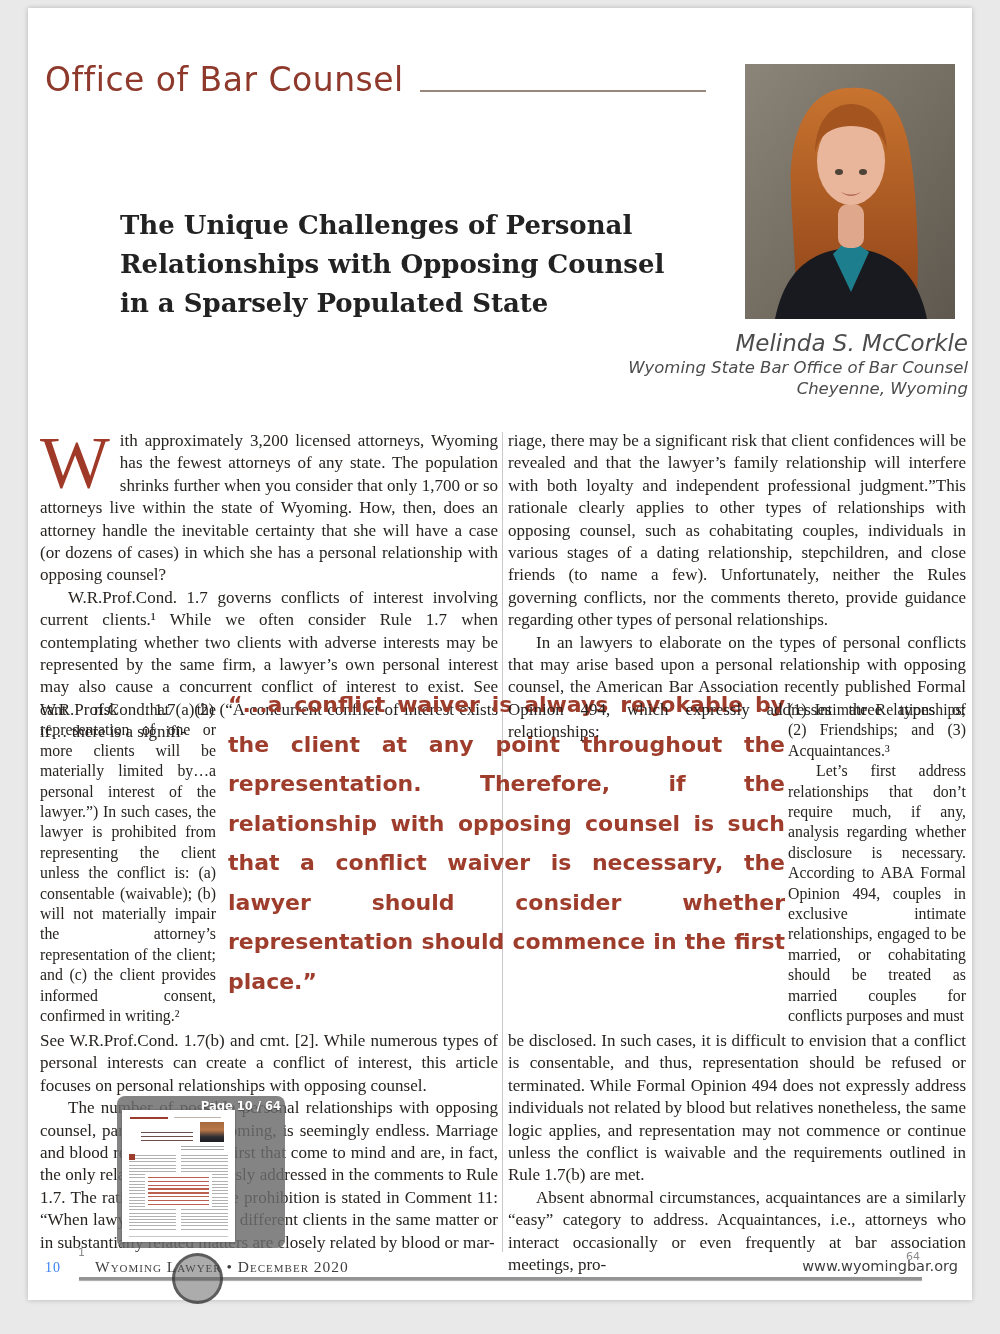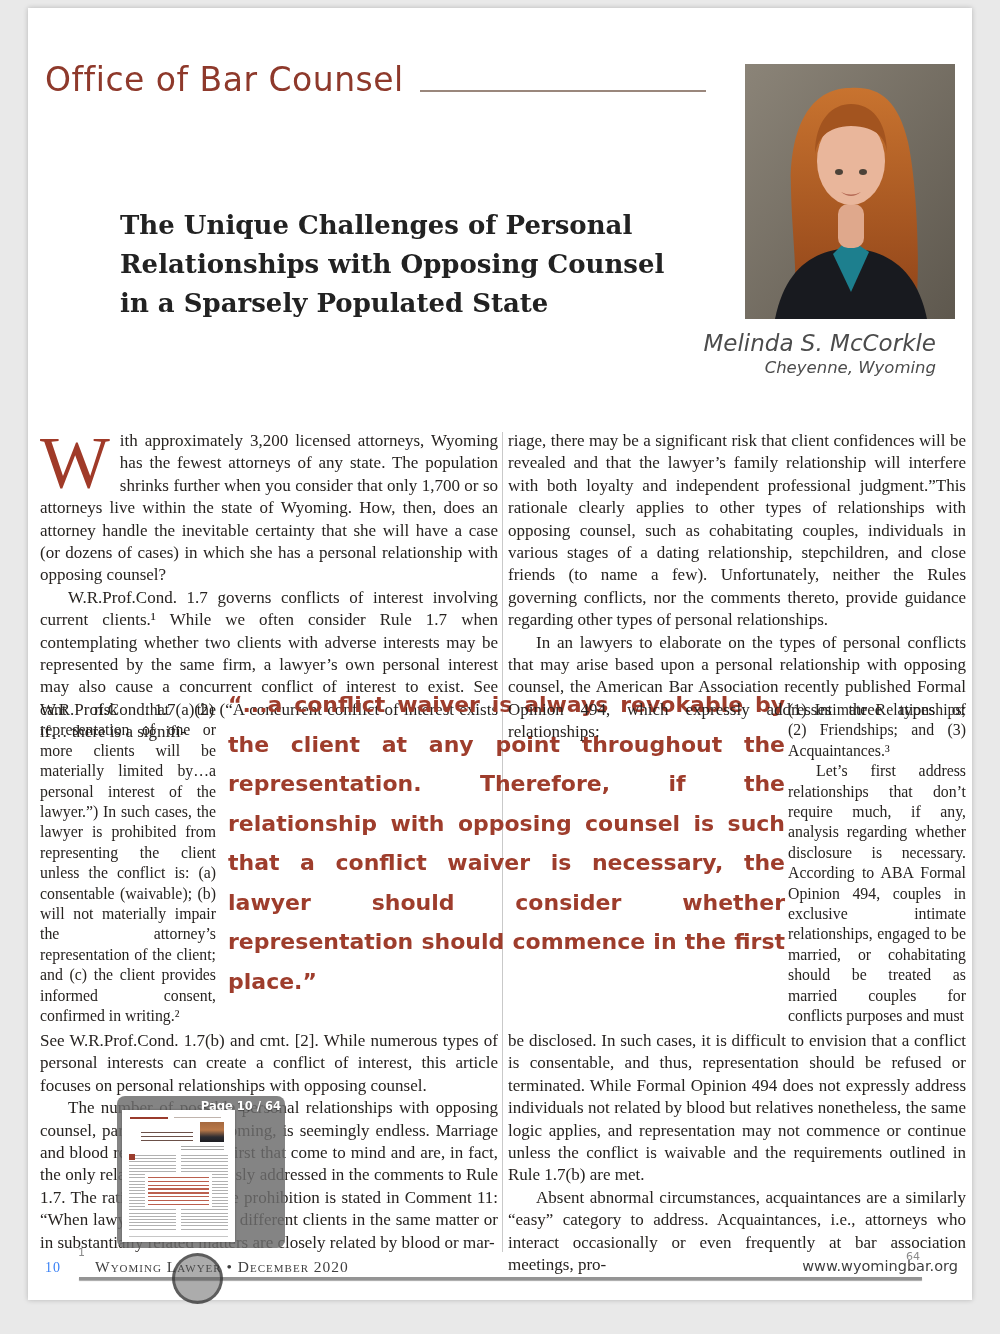--- a/index.html
+++ b/index.html
@@ -26,21 +26,21 @@
   .portrait { left:717px; top:56px; width:210px; height:255px; overflow:hidden; }
 
   
   .article-title {
     left:92px; top:198px; width:560px; text-align:left;
     font-family:"DejaVu Serif", serif; font-weight:700;
     font-size:26px; line-height:39px; color:#222222;
   }
 
   
-  .author-block { left:480px; top:322px; width:428px; text-align:right;
+  .author-block { left:512px; top:322px; width:428px; text-align:right;
     font-family:"DejaVu Sans", sans-serif; font-style:italic; color:#4c4c4c; }
   .author-name { font-size:23px; line-height:27px; }
   .author-sub  { font-size:16.5px; line-height:21px; }
 
   
   .bodytxt { font-size:17px; line-height:22.4px; text-align:justify; color:#272320; }
   .bodytxt p { margin:0; }
   .indent { text-indent:28px; }
   .col-left-top    { left:12px;  top:422px; width:458px; }
   .col-left-narrow { left:12px;  top:692px; width:176px; font-size:15.8px; line-height:20.4px; max-height:334px; overflow:hidden; }
@@ -146,20 +146,21 @@
   </div>
 
   <div class="abs article-title">
     <div>The Unique Challenges of Personal</div>
     <div>Relationships with Opposing Counsel</div>
     <div>in a Sparsely Populated State</div>
   </div>
 
   <div class="abs author-block">
     <div class="author-name">Melinda S. McCorkle</div>
+    <div class="author-sub">Wyoming State Bar Office of Bar Counsel</div>
     <div class="author-sub">Cheyenne, Wyoming</div>
   </div>
 
   <div class="abs col-divider"></div>
 
   <div class="abs bodytxt col-left-top">
     <p><span class="dropcap">W</span><span>ith approximately 3,200 licensed attorneys, Wyoming has the fewest attorneys of any state. The population shrinks further when you consider that only 1,700 or so attorneys live within the state of Wyoming. How, then, does an attorney handle the inevitable certainty that she will have a case (or dozens of cases) in which she has a personal relationship with opposing counsel?</span></p>
     <p class="indent">W.R.Prof.Cond. 1.7 governs conflicts of interest involving current clients.¹ While we often consider Rule 1.7 when contemplating whether two clients with adverse interests may be represented by the same firm, a lawyer’s own personal interest may also cause a concurrent conflict of interest to exist. See W.R.Prof.Cond. 1.7(a)(2) (“A concurrent conflict of interest exists if… there is a signifi-</p>
   </div>
 

